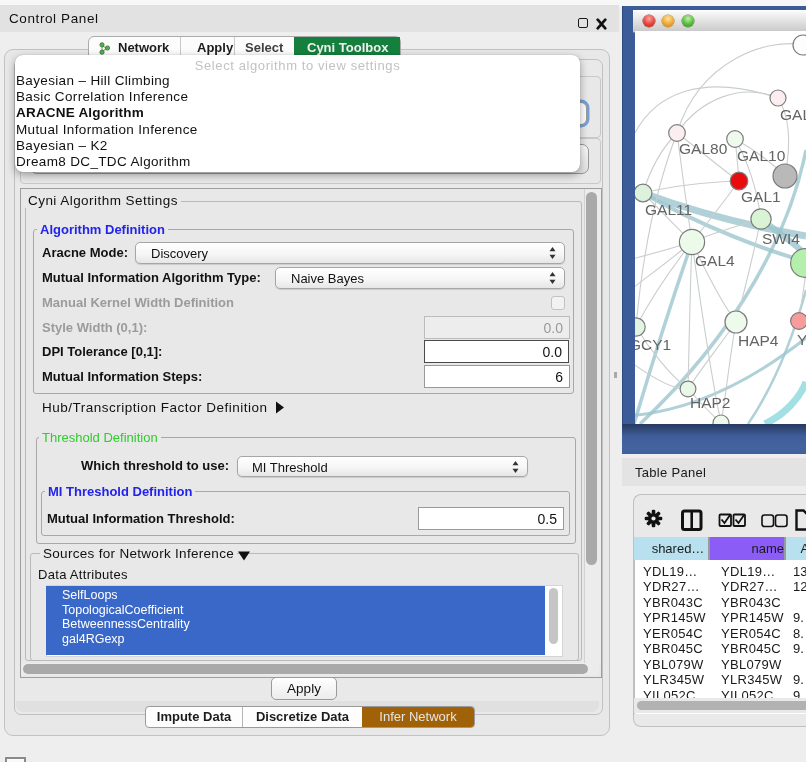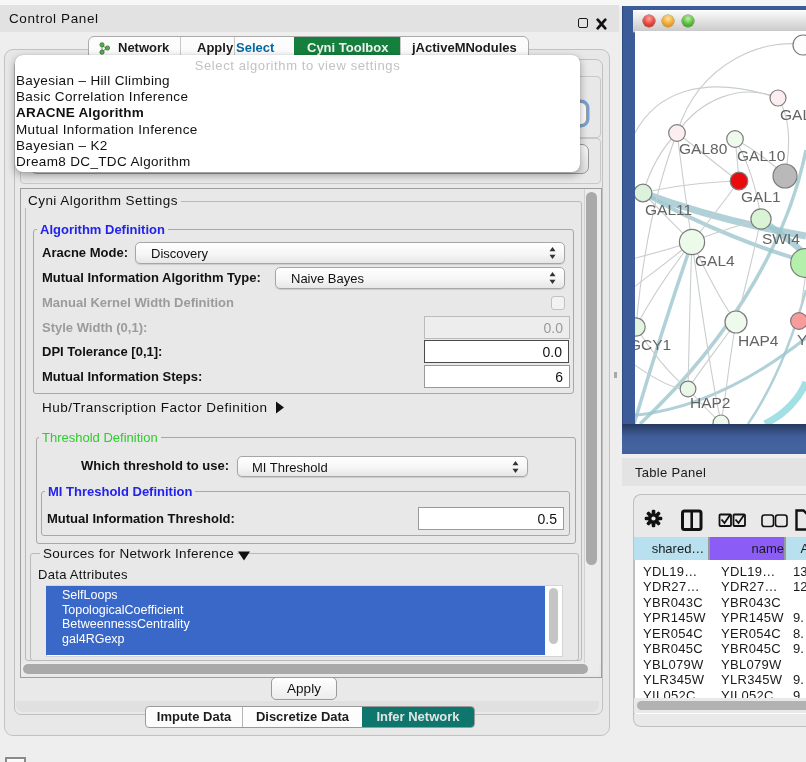--- a/index.html
+++ b/index.html
@@ -41,27 +41,24 @@
       <circle cx="4" cy="2.8" r="2.1" fill="#55b24f" stroke="#2c7029" stroke-width=".8"></circle>
       <circle cx="9.5" cy="6" r="2.1" fill="#55b24f" stroke="#2c7029" stroke-width=".8"></circle>
       <circle cx="4" cy="10.2" r="2.1" fill="#55b24f" stroke="#2c7029" stroke-width=".8"></circle>
     </svg>
     <div class="abs" style="left:29px;top:3px;font-size:13px;font-weight:bold;color:#1c1c1c">Network</div>
   </div>
   <div style="width:53px;position:relative;border-right:1px solid #c9c9c9">
     <div class="abs" style="left:16px;top:3px;font-size:13px;font-weight:bold;color:#1c1c1c">Apply</div>
   </div>
   <div style="width:59px;position:relative">
-    <div class="abs" style="left:1px;top:3px;font-size:13px;font-weight:bold;color:#0369a1">Select</div>
+    <div class="abs" style="left:10px;top:3px;font-size:13px;font-weight:bold;color:#404040">Select</div>
   </div>
   <div style="width:106px;position:relative;background:#15803d">
     <div class="abs" style="left:13px;top:3px;font-size:13px;font-weight:bold;color:#f0f0f0">Cyni Toolbox</div>
-  </div>
-  <div style="width:127px;position:relative;border-radius:0 6px 0 0;border-left:1px solid #c9c9c9">
-    <div class="abs" style="left:11px;top:3px;font-size:13px;font-weight:bold;color:#1c1c1c">jActiveMNodules</div>
   </div>
 </div>
 
 <div class="abs" style="left:20px;top:76px;width:579px;height:60px;border:1px solid #c8c8c8;border-radius:4px;background:#e8e8e8"></div>
 <div class="abs" style="left:40px;top:102px;width:545px;height:21px;border-radius:6px;border:1px solid #999;box-shadow:0 0 0 2.5px #74a2d8;background:#fff"></div>
 <div class="abs" style="left:20px;top:138px;width:579px;height:44px;border:1px solid #c8c8c8;border-radius:4px;background:#e8e8e8"></div>
 <div class="abs" style="left:30px;top:144px;width:557px;height:28px;border:1px solid #989898;border-radius:7px;background:linear-gradient(#fafafa,#e0e0e0)"></div>
 
 <div class="abs" style="left:20px;top:188px;width:580px;height:488px;border:1px solid #9e9e9e;background:#e8e8e8"></div>
 
@@ -149,21 +146,21 @@
 <div class="abs" style="left:46px;top:585px;width:515px;height:70px;background:#fff;border:1px solid #d5d5d5"></div>
 <div class="abs" style="left:46px;top:586px;width:499px;height:69px;background:#3a68c8"></div>
 <div class="abs" style="left:62px;top:588px;width:400px;font-size:12.5px;color:#fff;line-height:14.6px">SelfLoops<br>TopologicalCoefficient<br>BetweennessCentrality<br>gal4RGexp</div>
 <div class="abs" style="left:549px;top:588px;width:9px;height:56px;background:#c5c5c5;border-radius:5px"></div>
 
 <div class="abs" style="left:271px;top:677px;width:64px;height:21px;border:1px solid #9a9a9a;border-radius:5px;background:linear-gradient(#ffffff,#ececec);text-align:center;font-size:13.5px;color:#111;line-height:21px">Apply</div>
 
 <div class="abs" style="left:145px;top:706px;height:20px;border:1px solid #9a9a9a;border-radius:4px;background:#fdfdfd;display:flex;overflow:hidden">
   <div style="width:96px;text-align:center;font-size:13px;font-weight:bold;color:#1c1c1c;line-height:20px;border-right:1px solid #b5b5b5">Impute Data</div>
   <div style="width:119px;text-align:center;font-size:13px;font-weight:bold;color:#1c1c1c;line-height:20px">Discretize Data</div>
-  <div style="width:112px;text-align:center;font-size:13px;font-weight:bold;color:#e4e4e4;line-height:20px;background:#0f766e">Infer Network</div>
+  <div style="width:112px;text-align:center;font-size:13px;font-weight:normal;color:#e4e4e4;line-height:20px;background:#a16207">Infer Network</div>
 </div>
 
 <div class="abs" style="left:15px;top:55px;width:565px;height:117px;background:#fff;border-radius:8px;box-shadow:0 3px 8px rgba(0,0,0,.35),0 0 1px rgba(0,0,0,.3)"></div>
 <div class="abs" style="left:15px;top:58px;width:565px;text-align:center;font-size:13px;letter-spacing:.6px;color:#c2c2c2">Select algorithm to view settings</div>
 <div class="abs" style="left:16px;top:73px;width:540px;font-size:13.5px;letter-spacing:.35px;color:#111;line-height:16.2px">Bayesian – Hill Climbing<br>Basic Correlation Inference<br><b style="letter-spacing:.2px">ARACNE Algorithm</b><br>Mutual Information Inference<br>Bayesian – K2<br>Dream8 DC_TDC Algorithm</div>
 
 <div class="abs" style="left:614px;top:372px;width:3px;height:6px;background:#a9a9a9"></div>
 
 <div class="abs" style="left:622px;top:6px;width:184px;height:418px;background:#3b5b99;border-left:1px solid #2d4a80"></div>
 <div class="abs" style="left:622px;top:424px;width:184px;height:30px;background:linear-gradient(#26395f 0%,#3f5d99 40%,#45649f 75%,#40609c 100%)"></div>

